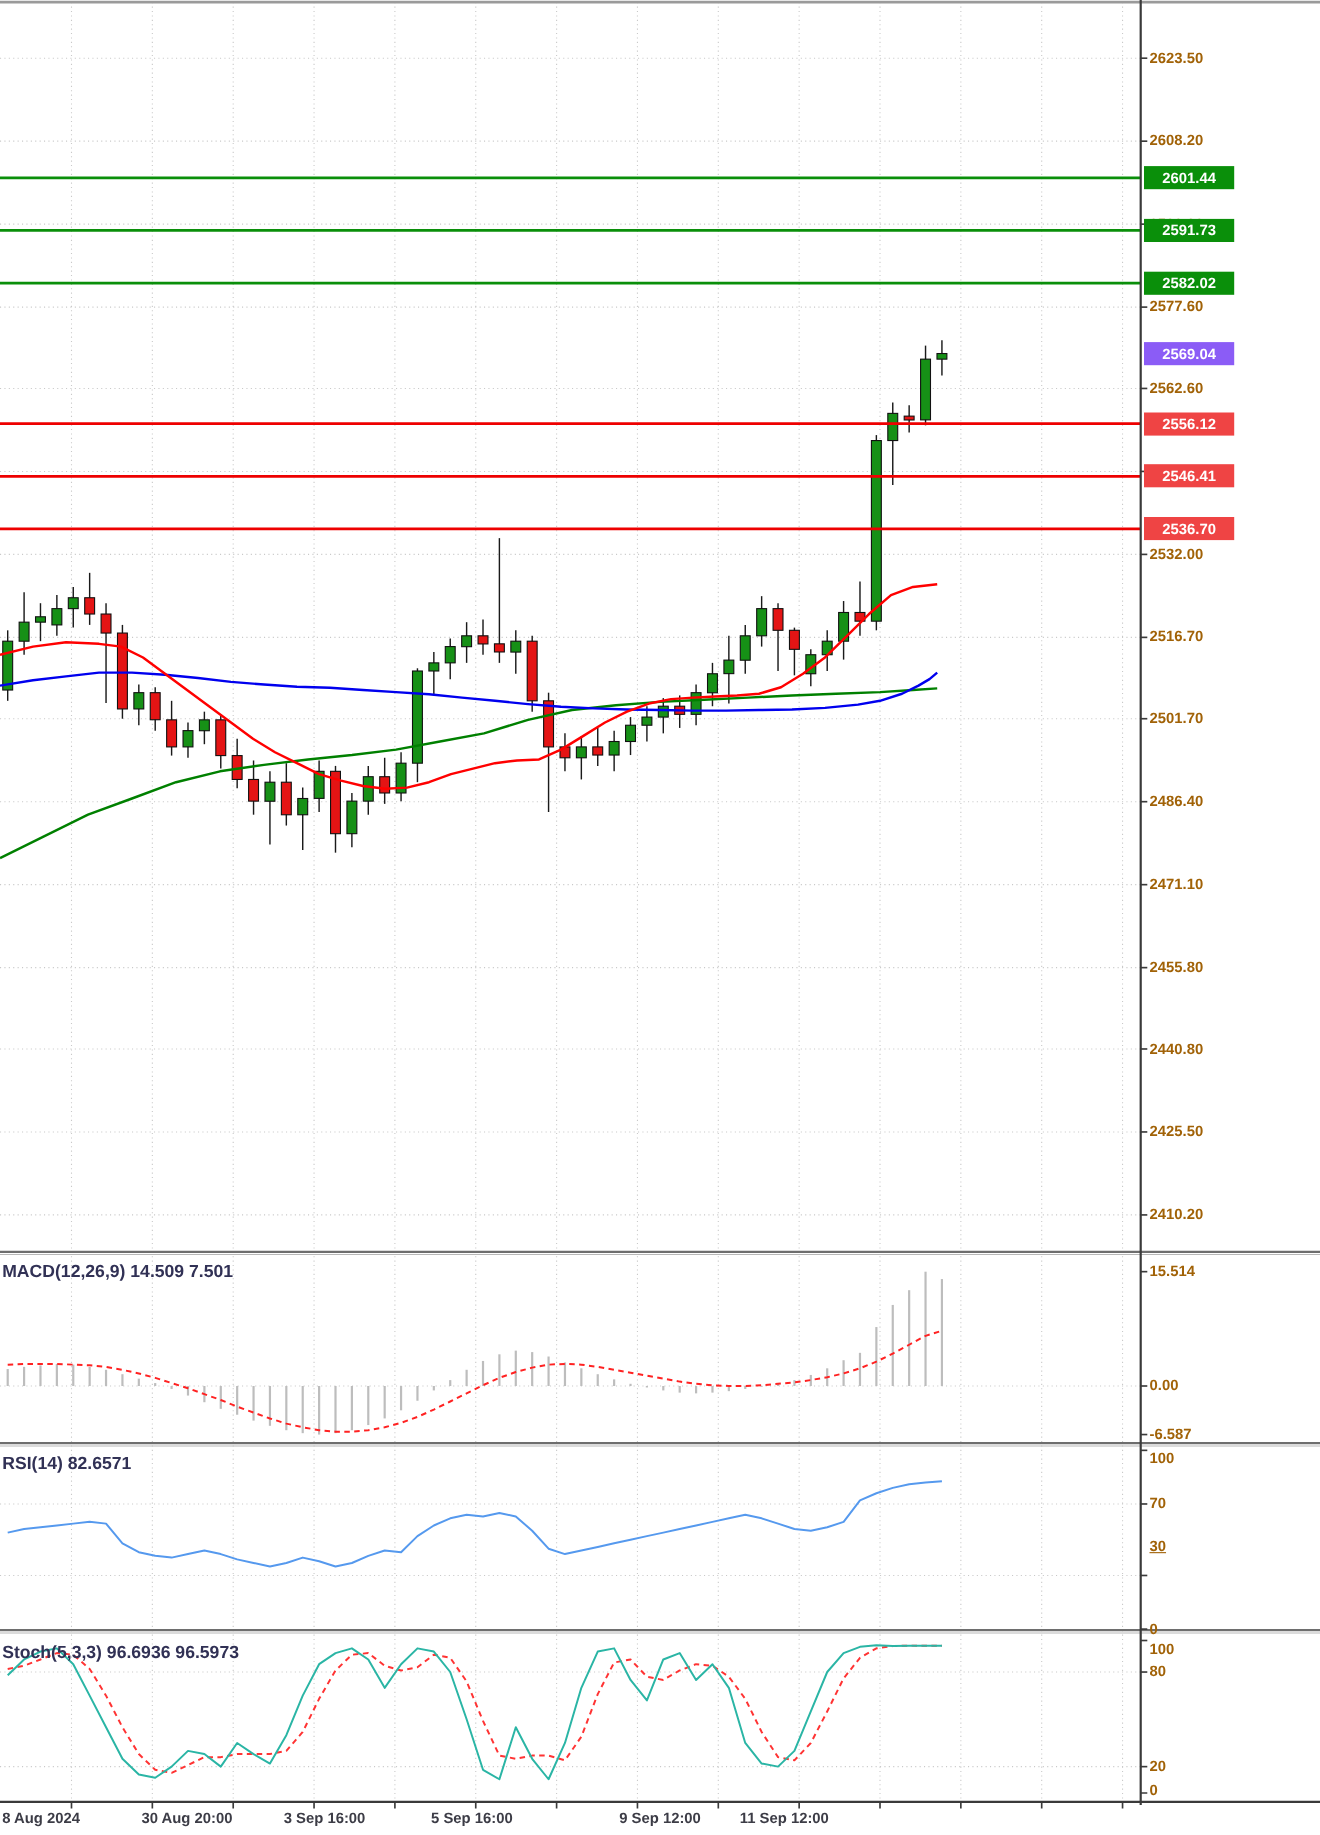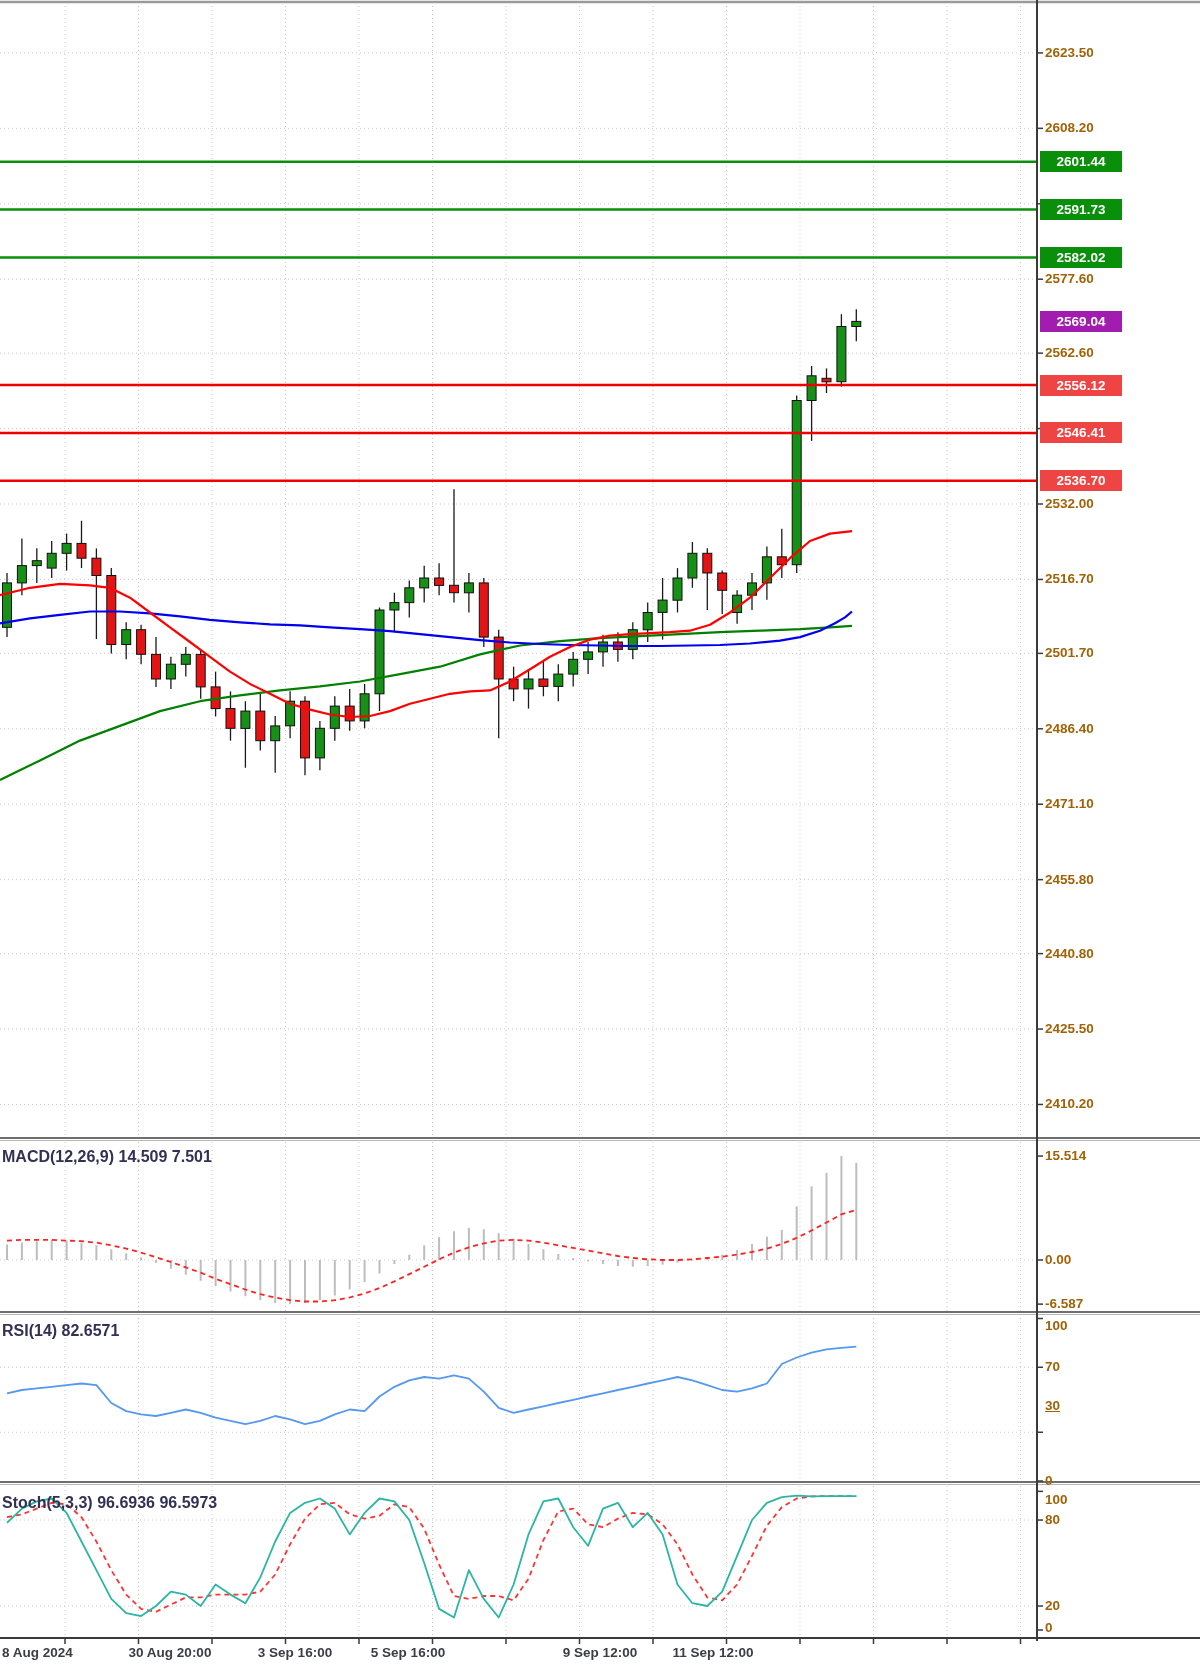--- a/index.html
+++ b/index.html
@@ -5,21 +5,21 @@
   html,body{margin:0;padding:0;background:#fff;}
   #stage{position:relative;width:1200px;height:1668px;background:#fff;overflow:hidden;
          font-family:"Liberation Sans","DejaVu Sans",sans-serif;}
   #chart-svg{position:absolute;left:0;top:0;}
   .axis-label{position:absolute;left:1045px;font-size:13.5px;font-weight:700;color:#a16207;
               letter-spacing:0;white-space:nowrap;}
   .badge{position:absolute;left:1040px;width:82px;height:21px;line-height:21px;text-align:center;
          font-size:13.5px;font-weight:700;color:#fff;white-space:nowrap;}
   .badge.resistance{background:#0a8f0a;}
   .badge.support{background:#ef4444;}
-  .badge.current{background:#a21caf;}
+  .badge.current{background:#8b5cf6;}
   .time-label{position:absolute;top:1645px;font-size:13.5px;font-weight:700;color:#3c3c46;white-space:nowrap;}
   .pane-label{position:absolute;left:2px;font-size:16px;font-weight:700;color:#313155;white-space:nowrap;}
   #macd-label{top:1148px;}
   #rsi-label{top:1322px;}
   #stoch-label{top:1494px;}
 </style>
 </head>
 <body>
 
 <div id="stage">
@@ -335,17 +335,17 @@
       <div class="badge resistance" style="top: 246.901px;">2582.02</div>
       <div class="badge current" style="top: 310.893px;">2569.04</div>
       <div class="badge support" style="top: 374.588px;">2556.12</div>
       <div class="badge support" style="top: 422.459px;">2546.41</div>
       <div class="badge support" style="top: 470.329px;">2536.70</div>
     </div>
   <div id="time-axis">
       <div class="time-label" style="left: 2px;">8 Aug 2024</div>
       <div class="time-label" style="left: 170px; transform: translateX(-50%);">30 Aug 20:00</div>
       <div class="time-label" style="left: 295px; transform: translateX(-50%);">3 Sep 16:00</div>
-      <div class="time-label" style="left: 408px; transform: translateX(-50%);">5 Sep 16:00</div>
+      <div class="time-label" style="left: 429px; transform: translateX(-50%);">5 Sep 16:00</div>
       <div class="time-label" style="left: 600px; transform: translateX(-50%); text-align: center;">9 Sep 12:00</div>
       <div class="time-label" style="left: 713px; transform: translateX(-50%);">11 Sep 12:00</div>
     </div>
 </div>
 
 </body></html>

